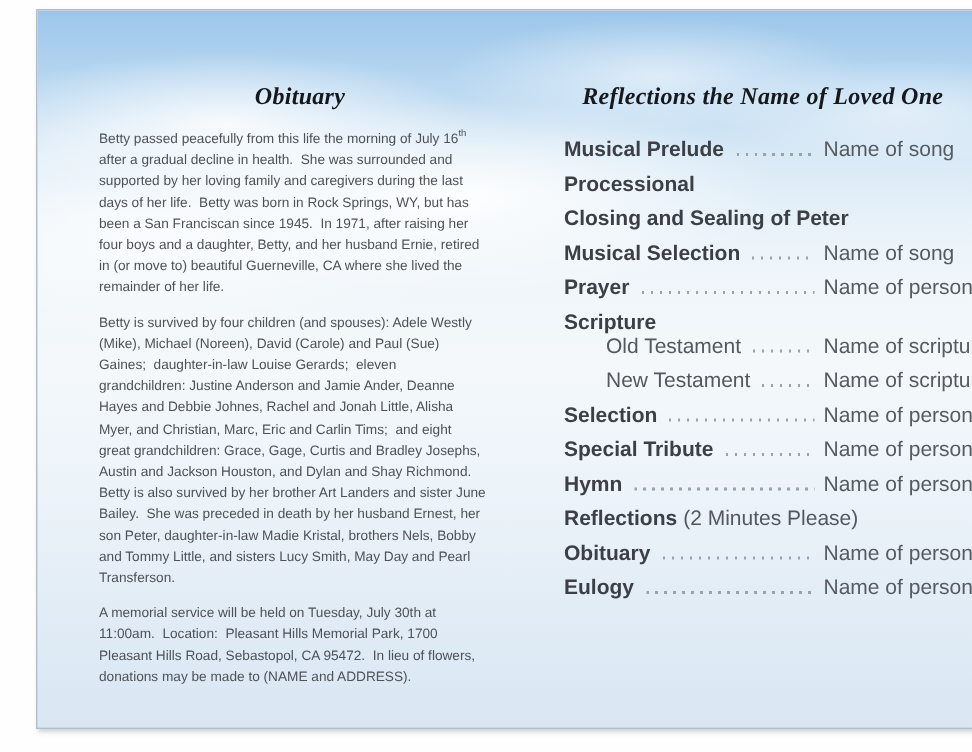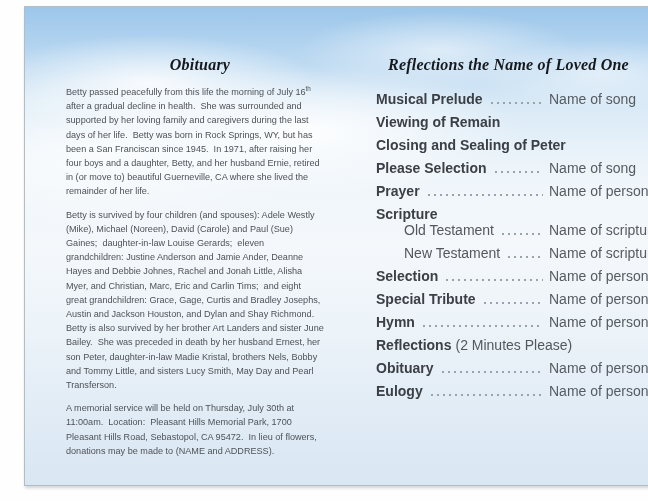--- a/index.html
+++ b/index.html
@@ -84,46 +84,46 @@
 grandchildren: Justine Anderson and Jamie Ander, Deanne
 Hayes and Debbie Johnes, Rachel and Jonah Little, Alisha
 Myer, and Christian, Marc, Eric and Carlin Tims;  and eight
 great grandchildren: Grace, Gage, Curtis and Bradley Josephs,
 Austin and Jackson Houston, and Dylan and Shay Richmond.
 Betty is also survived by her brother Art Landers and sister June
 Bailey.  She was preceded in death by her husband Ernest, her
 son Peter, daughter-in-law Madie Kristal, brothers Nels, Bobby
 and Tommy Little, and sisters Lucy Smith, May Day and Pearl
 Transferson.</p>
-        <p>A memorial service will be held on Thursday, July 30th at
+        <p>A memorial service will be held on Tuesday, July 30th at
 11:00am.  Location:  Pleasant Hills Memorial Park, 1700
 Pleasant Hills Road, Sebastopol, CA 95472.  In lieu of flowers,
 donations may be made to (NAME and ADDRESS).</p>
       </div>
     </div>
 
     <div class="col col-right">
       <div class="page-heading">Reflections the Name of Loved One</div>
       <div class="program-list" id="program-list">
           <div class="program-row">
     <span class="p-label">Musical Prelude</span>
 
     <span class="p-dots"></span>
     <span class="p-value">Name of song</span>
   </div>
           <div class="program-row">
-    <span class="p-label">Viewing of Remain</span>
+    <span class="p-label">Processional</span>
 
   </div>
           <div class="program-row">
     <span class="p-label">Closing and Sealing of Peter</span>
 
   </div>
           <div class="program-row">
-    <span class="p-label">Please Selection</span>
+    <span class="p-label">Musical Selection</span>
 
     <span class="p-dots"></span>
     <span class="p-value">Name of song</span>
   </div>
           <div class="program-row">
     <span class="p-label">Prayer</span>
 
     <span class="p-dots"></span>
     <span class="p-value">Name of person</span>
   </div>

